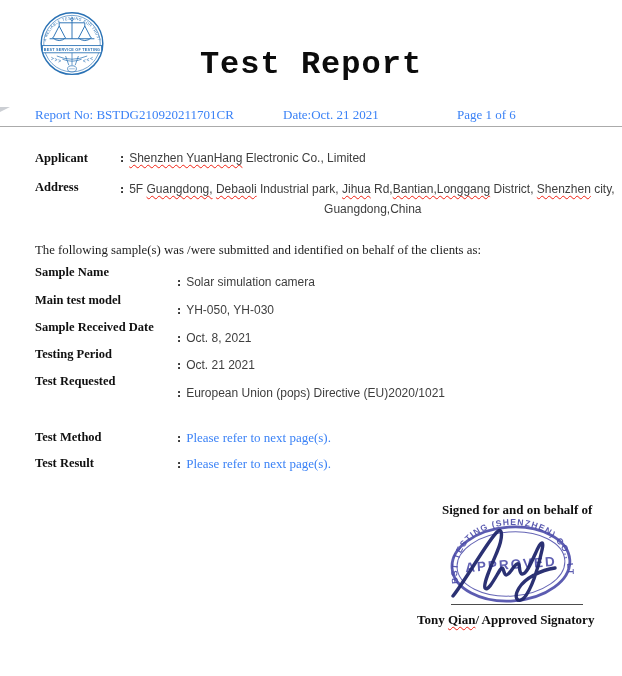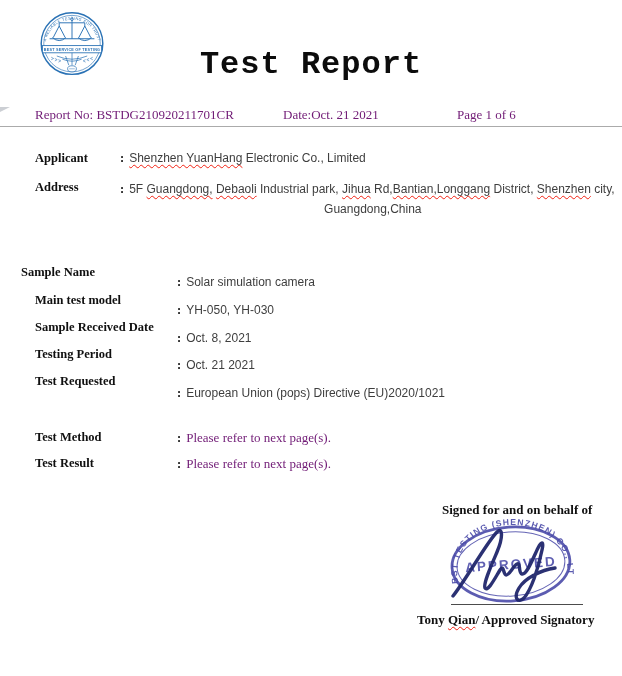--- a/index.html
+++ b/index.html
@@ -1,21 +1,21 @@
 <!DOCTYPE html>
 <html><head>
 <meta charset="utf-8">
 <style>
   html,body{margin:0;padding:0;background:#fff;}
   #page{position:relative;width:622px;height:676px;background:#ffffff;overflow:hidden;
         font-family:"Liberation Serif",serif;}
   .abs{position:absolute;}
   .title{font-family:"Liberation Mono",monospace;font-weight:600;font-size:32px;
          letter-spacing:1px;color:#0c0c0c;white-space:nowrap;}
-  .serif{font-family:"Liberation Serif",serif;font-size:13px;color:#701a75;white-space:nowrap;}
+  .serif{font-family:"Liberation Serif",serif;font-size:13px;color:#3b82f6;white-space:nowrap;}
   .lbl{font-family:"Liberation Serif",serif;font-weight:700;font-size:12.5px;color:#101010;white-space:nowrap;}
   .sans{font-family:"Liberation Sans",sans-serif;font-size:12px;color:#3e3e3e;white-space:nowrap;}
   .colon{font-family:"Liberation Serif",serif;font-weight:700;font-size:12.5px;color:#101010;
          padding-right:5px;}
   .wavy{text-decoration-line:underline;text-decoration-style:wavy;text-decoration-color:#f22112;
         text-decoration-thickness:1px;text-underline-offset:2px;}
   .divider{border:none;border-top:1px solid #ababab;margin:0;}
   .sigline{border:none;border-top:1px solid #4c4c4c;margin:0;}
   .intro{font-family:"Liberation Serif",serif;font-size:12.8px;color:#1c1c1c;white-space:nowrap;}
   .addr2{margin-left:11px;text-align:center;}
@@ -77,22 +77,23 @@
   <div class="abs sans" style="left:120px;top:151px;">
     <span class="colon">:</span><span class="wavy">Shenzhen YuanHang</span><span> Electronic Co., Limited</span>
   </div>
 
   <div class="abs lbl" style="left:35px;top:180px;">Address</div>
   <div class="abs sans" style="left:120px;top:179px;line-height:20px;">
     <div><span class="colon">:</span><span>5F </span><span class="wavy">Guangdong,</span><span> </span><span class="wavy">Debaoli</span><span> Industrial park, </span><span class="wavy">Jihua</span><span> Rd,</span><span class="wavy">Bantian,Longgang</span><span> District, </span><span class="wavy">Shenzhen</span><span> city,</span></div>
     <div class="addr2">Guangdong,China</div>
   </div>
 
+  <div class="abs intro" style="left:35px;top:243px;">The  following sample(s) was /were submitted and identified on behalf of the clients as:</div>
 
-  <div class="abs lbl" style="left:21px;top:265px;text-align:center;">Sample Name</div>
+  <div class="abs lbl" style="left:35px;top:265px;text-align:center;">Sample Name</div>
   <div class="abs" style="left:177px;top:272px;">
     <span class="colon">:</span><span class="sans">Solar simulation camera</span>
   </div>
 
   <div class="abs lbl" style="left:35px;top:293px;">Main test model</div>
   <div class="abs" style="left:177px;top:300px;">
     <span class="colon">:</span><span class="sans">YH-050, YH-030</span>
   </div>
 
   <div class="abs lbl" style="left:35px;top:320px;">Sample Received Date</div>

